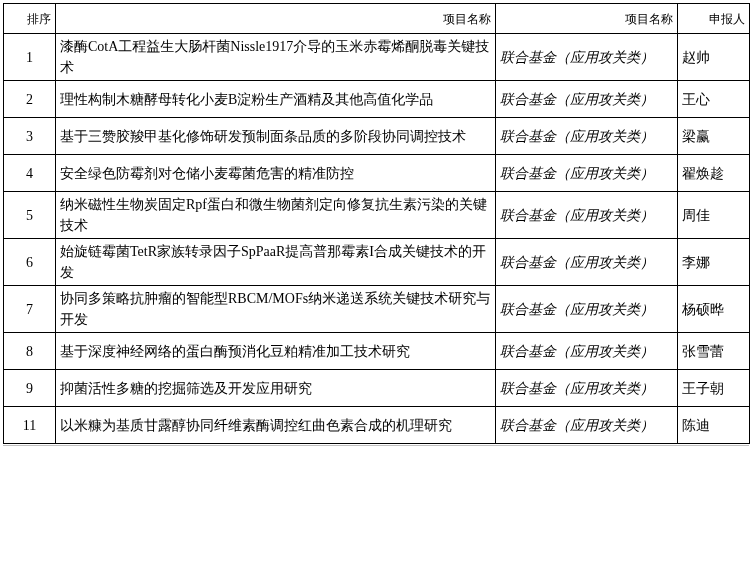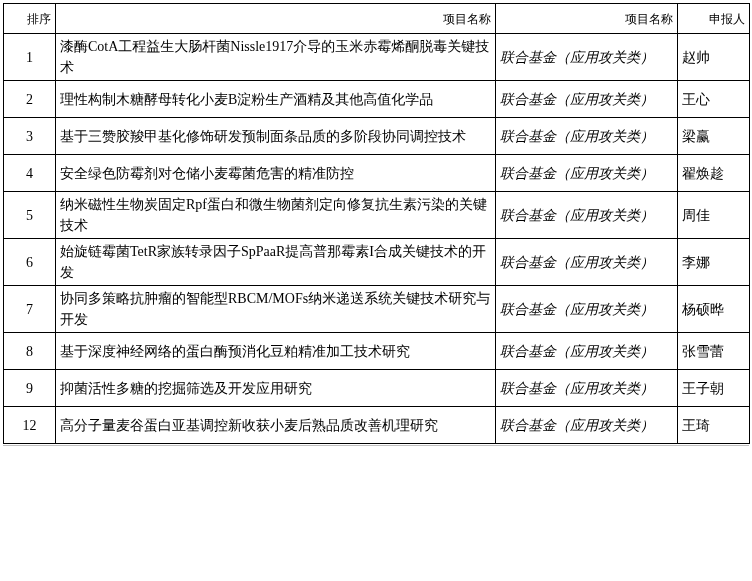--- a/index.html
+++ b/index.html
@@ -142,24 +142,24 @@
   </tr>
 
   <tr>
     <td class="rank">9</td>
     <td class="name">抑菌活性多糖的挖掘筛选及开发应用研究</td>
     <td class="category">联合基金（应用攻关类）</td>
     <td class="applicant">王子朝</td>
   </tr>
 
 
+  <tr>
+    <td class="rank">11</td>
+    <td class="name">以米糠为基质甘露醇协同纤维素酶调控红曲色素合成的机理研究</td>
+    <td class="category">联合基金（应用攻关类）</td>
+    <td class="applicant">陈迪</td>
+  </tr>
 
-  <tr>
-    <td class="rank">12</td>
-    <td class="name">高分子量麦谷蛋白亚基调控新收获小麦后熟品质改善机理研究</td>
-    <td class="category">联合基金（应用攻关类）</td>
-    <td class="applicant">王琦</td>
-  </tr>
 
 </tbody>
   </table>
   <div class="next-row-hint"></div>
 </div>
 
 </body></html>

